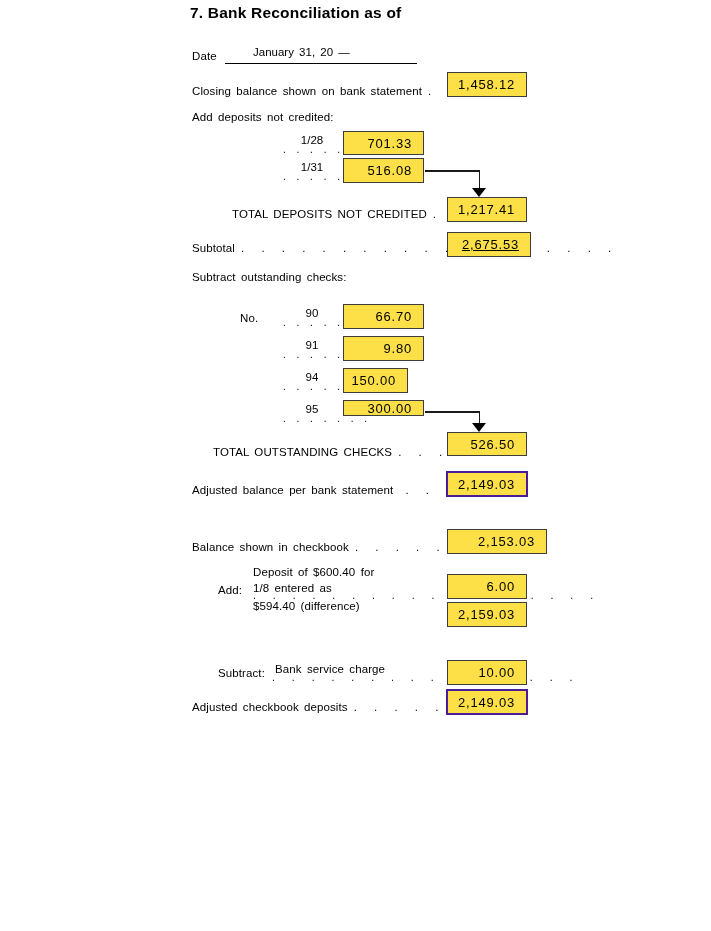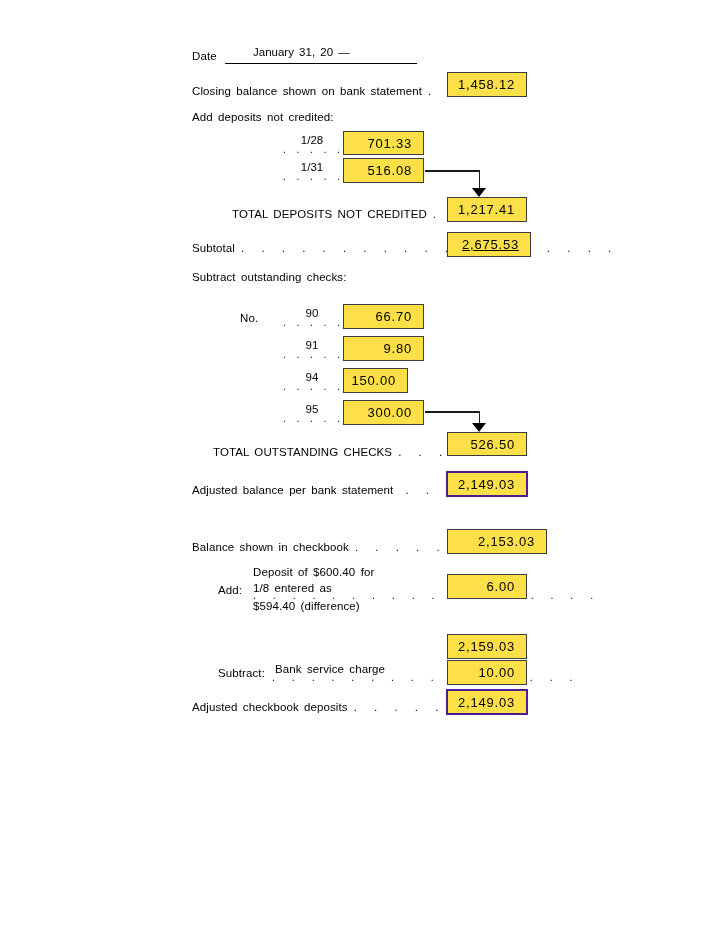--- a/index.html
+++ b/index.html
@@ -21,20 +21,21 @@
   .ahead{position:absolute;width:0;height:0;border-left:7px solid transparent;
          border-right:7px solid transparent;border-top:9px solid #000;}
   .dotsrow{position:absolute;font-size:10.5px;letter-spacing:7px;white-space:nowrap;}
   .mline{font-size:11.5px;line-height:16px;letter-spacing:.1px;word-spacing:2px;}
 </style>
 </head>
 <body>
 
 <div class="page">
 
+  <div class="abs title" style="left:190px;top:4px;">7. Bank Reconciliation as of</div>
 
   <div class="abs label" style="left:192px;top:50px;">Date</div>
   <div class="abs" style="left:253px;top:46px;font-size:11.5px;word-spacing:2px;">January 31, 20 —</div>
   <div class="abs" style="left:225px;top:63px;width:192px;height:1px;background:#000;"></div>
 
   <div class="abs" style="left:192px;top:81px;">
     <span class="label">Closing balance shown on bank statement</span><span class="leader">. .</span>
   </div>
   <div class="box" style="left:447px;top:72px;width:80px;height:25px;">
     <span>1,458.12</span>
@@ -102,21 +103,21 @@
     <div class="dots">. . . . . . .</div>
   </div>
   <div class="box" style="left:343px;top:368px;width:65px;height:25px;">
     <span>150.00</span>
   </div>
 
   <div class="entry" style="left:283px;top:403px;">
     <div class="num">95</div>
     <div class="dots">. . . . . . .</div>
   </div>
-  <div class="box" style="left:343px;top:400px;width:81px;height:25px;">
+  <div class="box" style="left:343px;top:400px;width:81px;height:16px;">
     <span>300.00</span>
   </div>
 
   <div>
     <div class="hline" style="left:425px;top:411px;width:55px;"></div>
     <div class="vline" style="left:478.5px;top:411px;height:13px;"></div>
     <div class="ahead" style="left:472px;top:423px;"></div>
   </div>
 
   <div class="abs" style="left:213px;top:442px;">
@@ -141,21 +142,21 @@
   </div>
 
   <div class="abs label" style="left:218px;top:584px;">Add:</div>
   <div class="abs mline" style="left:253px;top:564px;">Deposit of $600.40 for</div>
   <div class="abs mline" style="left:253px;top:580px;">1/8 entered as</div>
   <div class="dotsrow" style="left:253px;top:589px;">. . . . . . . . . . . . . . . . . .</div>
   <div class="abs mline" style="left:253px;top:598px;">$594.40 (difference)</div>
   <div class="box" style="left:447px;top:574px;width:80px;height:25px;">
     <span>6.00</span>
   </div>
-  <div class="box" style="left:447px;top:602px;width:80px;height:25px;margin-top:32px;">
+  <div class="box" style="left:447px;top:602px;width:80px;height:25px;">
     <span>2,159.03</span>
   </div>
 
   <div class="abs label" style="left:218px;top:667px;">Subtract:</div>
   <div class="abs mline" style="left:275px;top:661px;">Bank service charge</div>
   <div class="dotsrow" style="left:272px;top:671px;">. . . . . . . . . . . . . . . .</div>
   <div class="box" style="left:447px;top:660px;width:80px;height:25px;">
     <span>10.00</span>
   </div>
 

